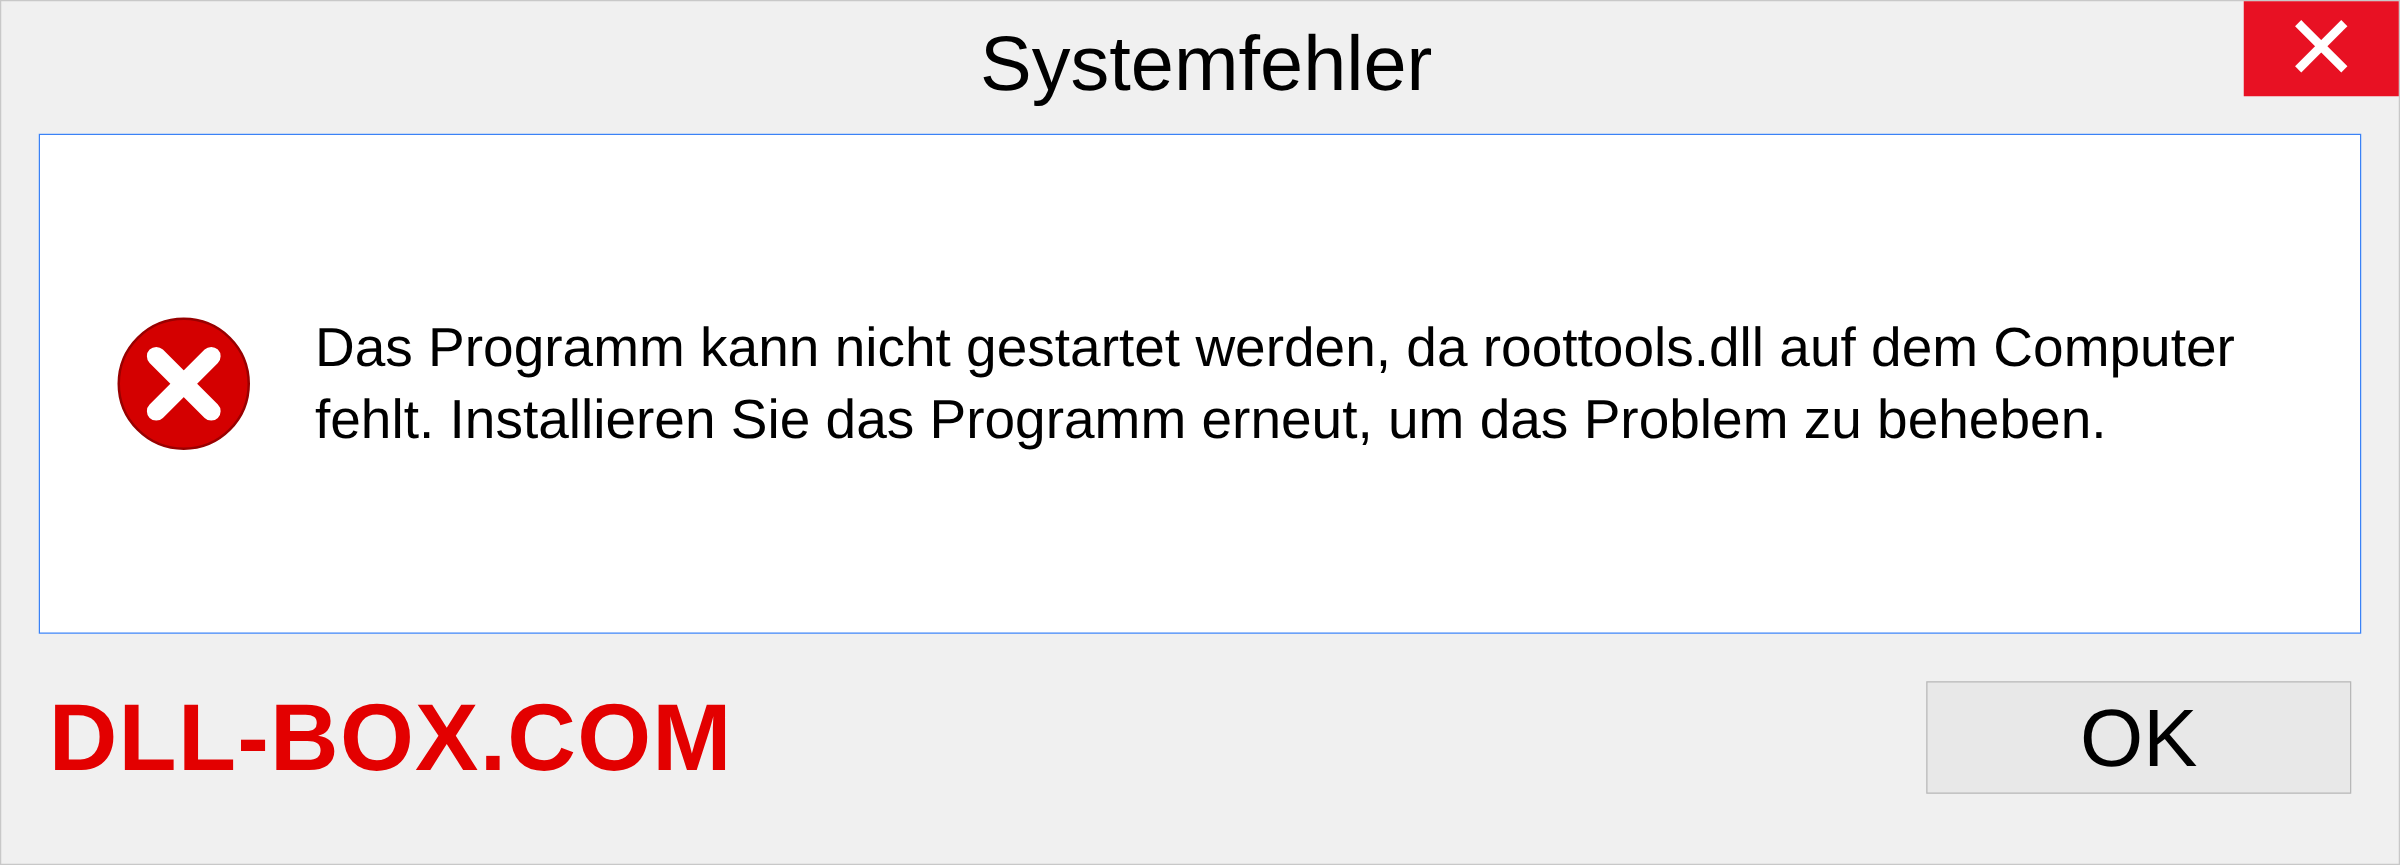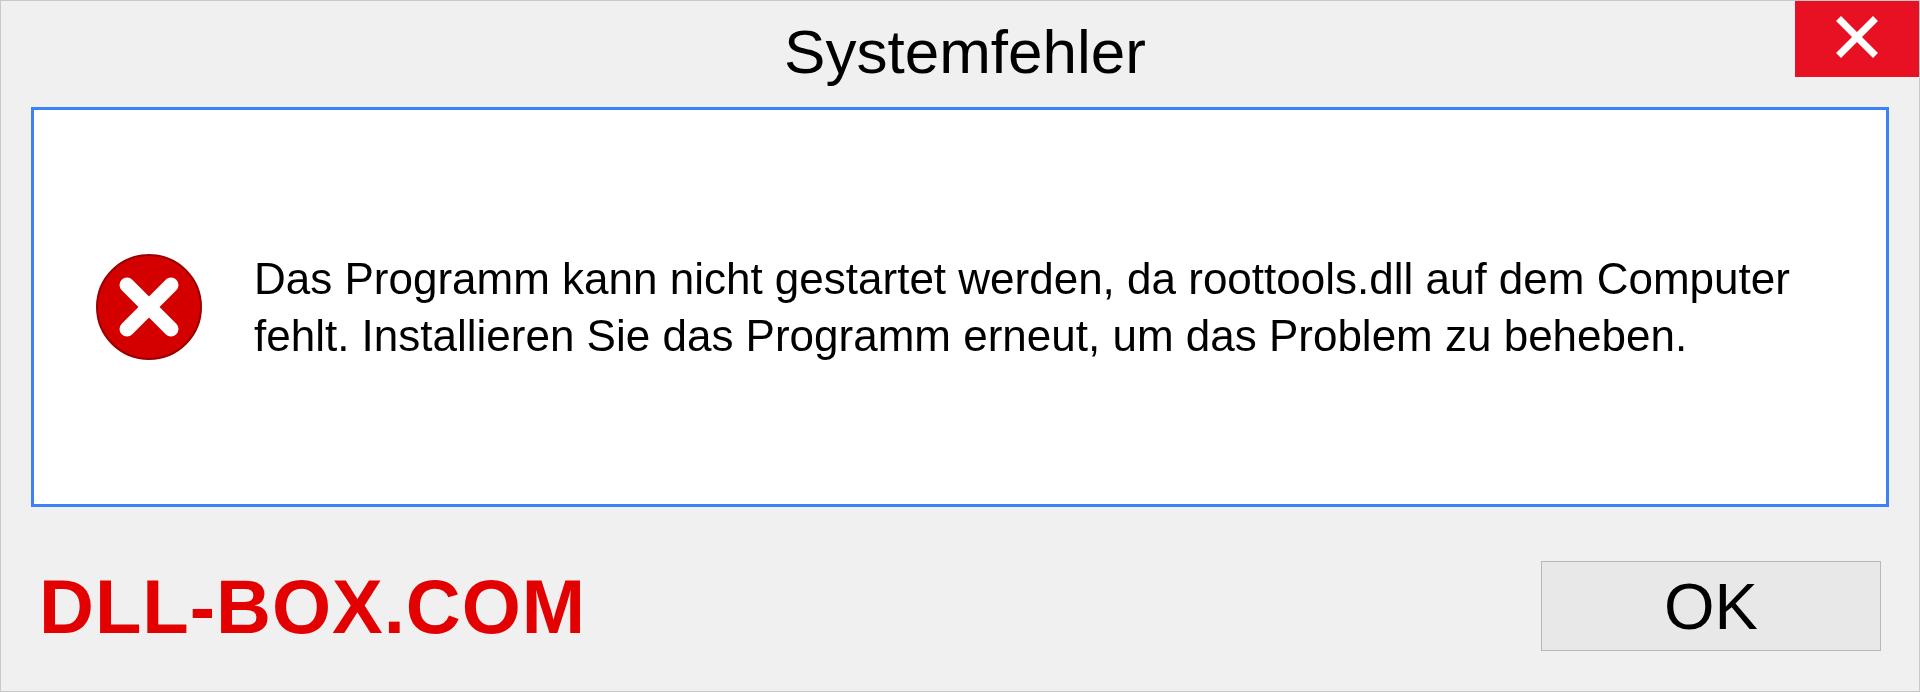--- a/index.html
+++ b/index.html
@@ -46,21 +46,21 @@
       justify-content: center;
       cursor: pointer;
     }
     .close-btn svg {
       width: 44px;
       height: 44px;
     }
     .content-panel {
       margin: 6px 30px 0 30px;
       background: #fff;
-      border: 3px solid #3b82f6;
+      border: 1px solid #3b82f6;
       height: 400px;
       display: flex;
       align-items: center;
       padding: 40px 60px;
     }
     .error-icon {
       width: 110px;
       height: 110px;
       flex-shrink: 0;
       margin-right: 50px;
@@ -70,21 +70,21 @@
       height: 100%;
     }
     .message {
       font-size: 44px;
       line-height: 1.3;
       color: #000;
       font-weight: 400;
     }
     .footer {
       position: absolute;
-      bottom: 0;
+      bottom: 16px;
       left: 0;
       right: 0;
       height: 170px;
       display: flex;
       align-items: center;
       justify-content: space-between;
       padding: 0 38px;
     }
     .watermark {
       font-size: 76px;

